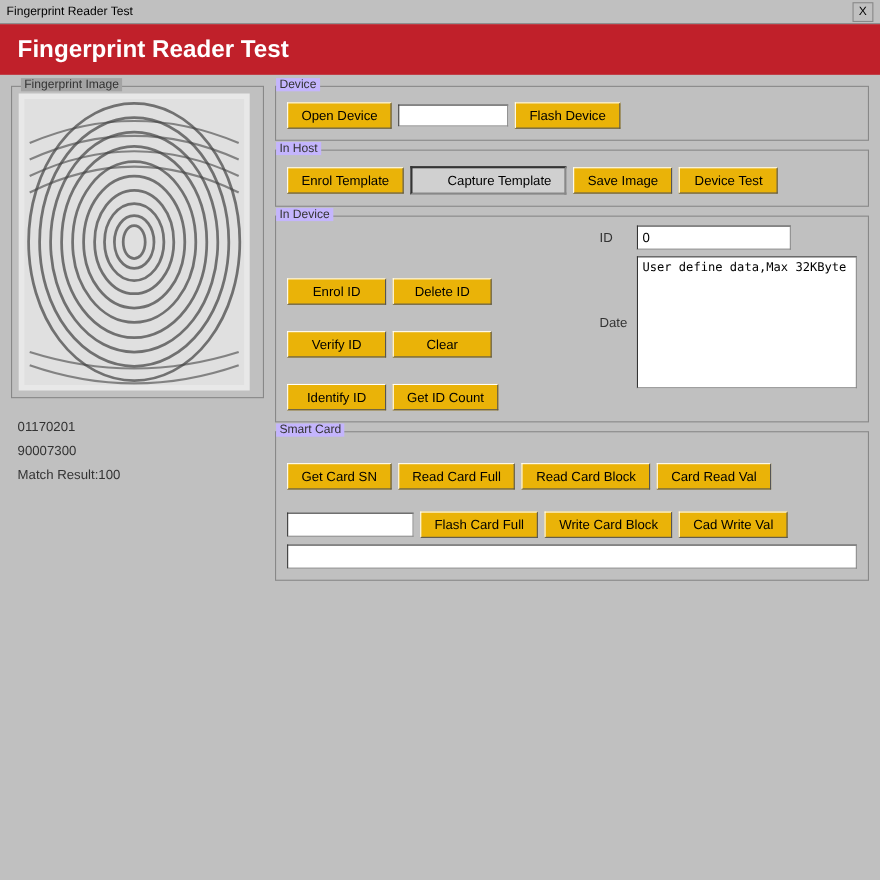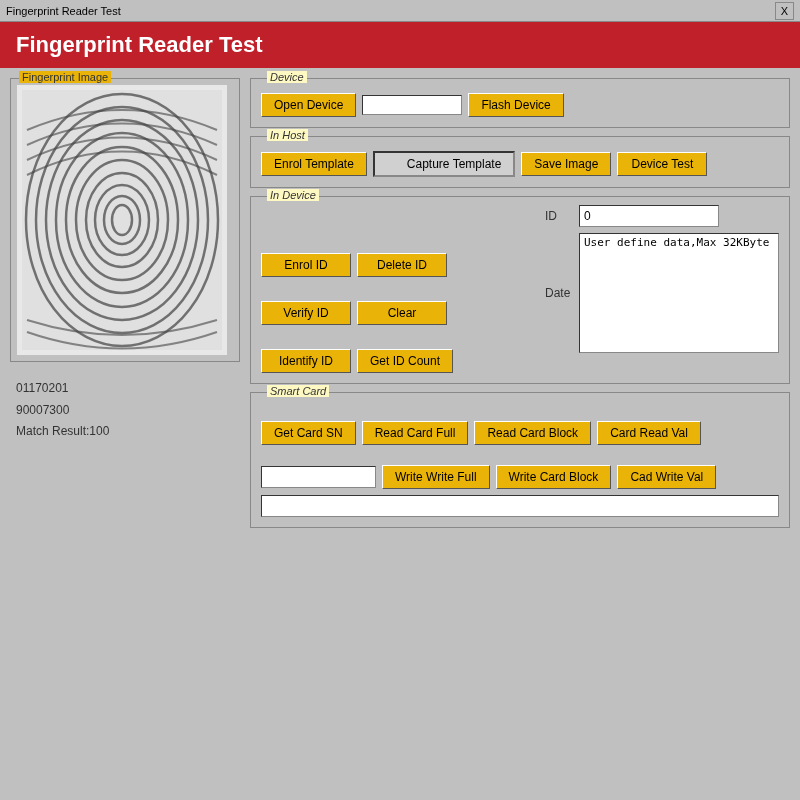--- a/index.html
+++ b/index.html
@@ -58,21 +58,21 @@
     .fingerprint-group {
       border: 1px solid #888;
       padding: 6px;
       position: relative;
       flex-shrink: 0;
     }
     .group-label {
       position: absolute;
       top: -8px;
       left: 8px;
-      background: #eab308;
+      background: #a3a3a3;
       padding: 0 3px;
       font-size: 11px;
       color: #333;
     }
     .fingerprint-image {
       width: 210px;
       height: 270px;
       background: #e8e8e8;
       display: flex;
       align-items: center;
@@ -97,26 +97,25 @@
       gap: 8px;
     }
     .section-group {
       border: 1px solid #888;
       padding: 8px 10px 10px;
       position: relative;
     }
     .section-label {
       position: absolute;
       top: -8px;
-      left: 16px;
-      background: #fef9c3;
+      left: 0;
+      background: #c4b5fd;
       padding: 0 3px;
       font-size: 11px;
       color: #333;
-      font-style: italic;
     }
     .row {
       display: flex;
       align-items: center;
       gap: 6px;
       margin-top: 6px;
       flex-wrap: wrap;
     }
     .btn {
       background: #eab308;
@@ -321,21 +320,21 @@
     <div class="section-group">
       <span class="section-label">Smart Card</span>
       <div class="smart-card-row">
         <button class="btn">Get Card SN</button>
         <button class="btn">Read Card Full</button>
         <button class="btn">Read Card Block</button>
         <button class="btn">Card Read Val</button>
       </div>
       <div class="smart-card-row">
         <input type="text" class="card-input" value="" style="">
-        <button class="btn">Write Write Full</button>
+        <button class="btn">Flash Card Full</button>
         <button class="btn">Write Card Block</button>
         <button class="btn">Cad Write Val</button>
       </div>
       <input type="text" class="bottom-input" value="" style="">
     </div>
 
   </div>
 </div>
 
 </body></html>

